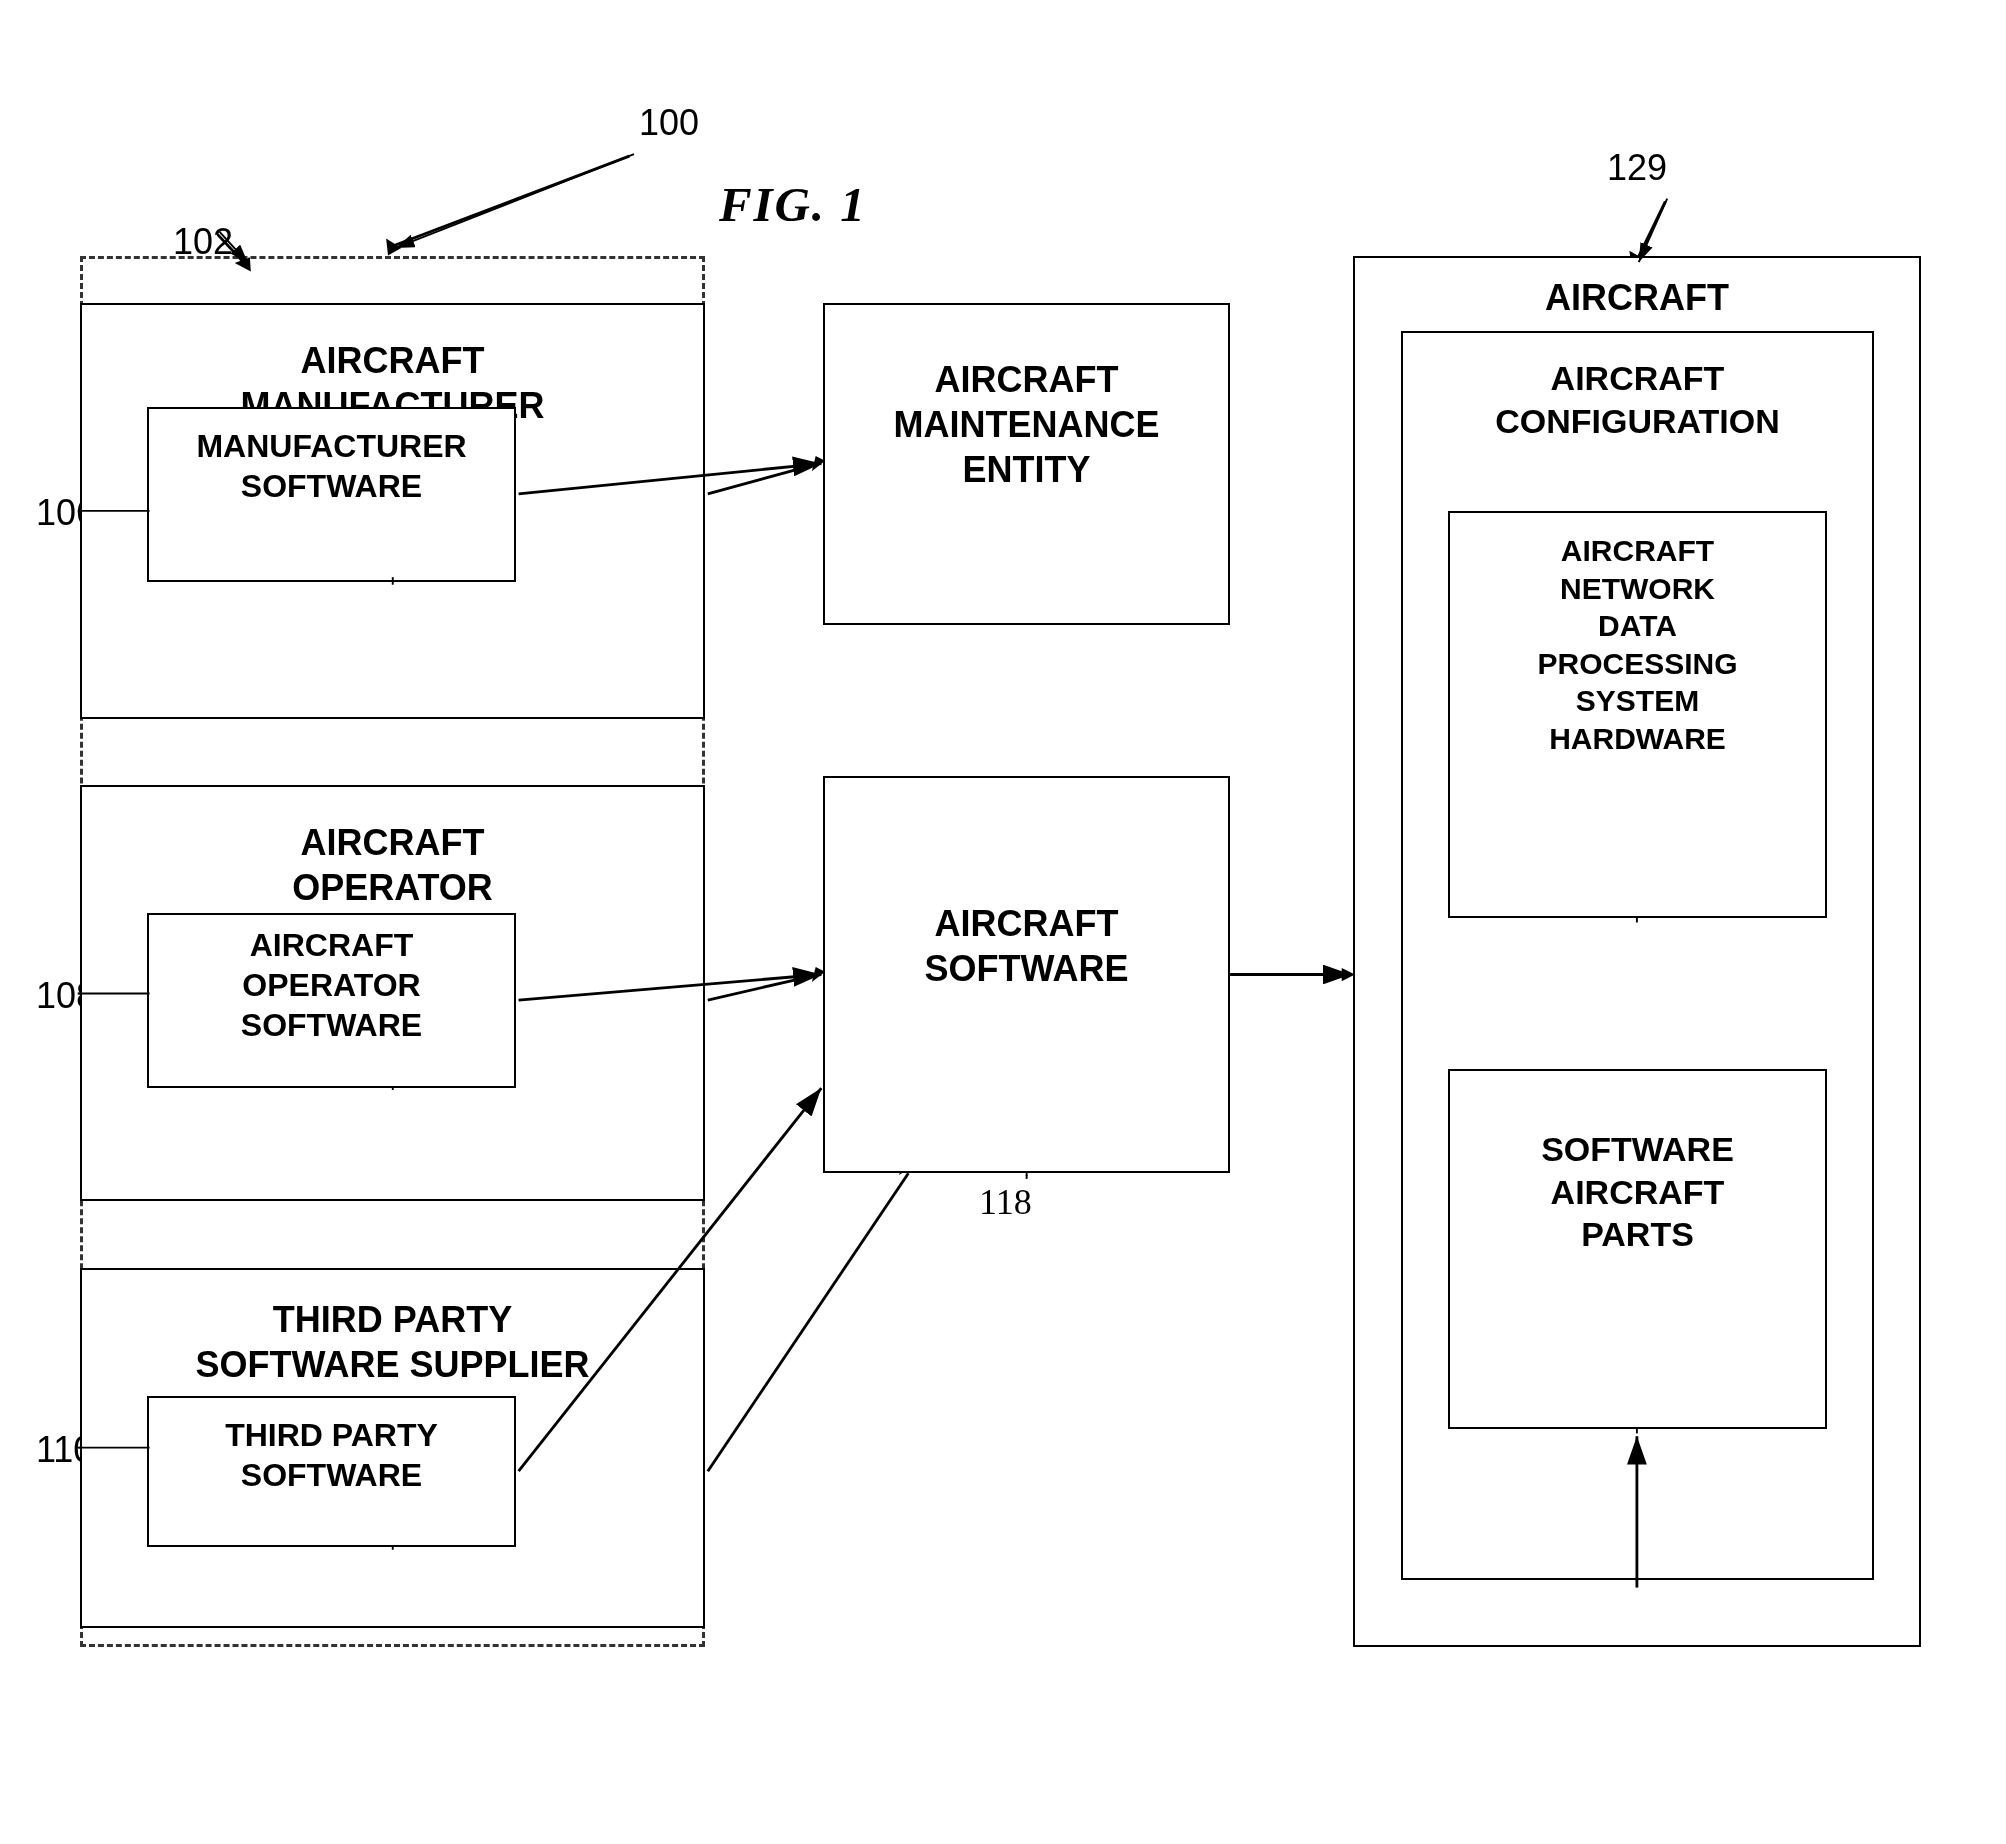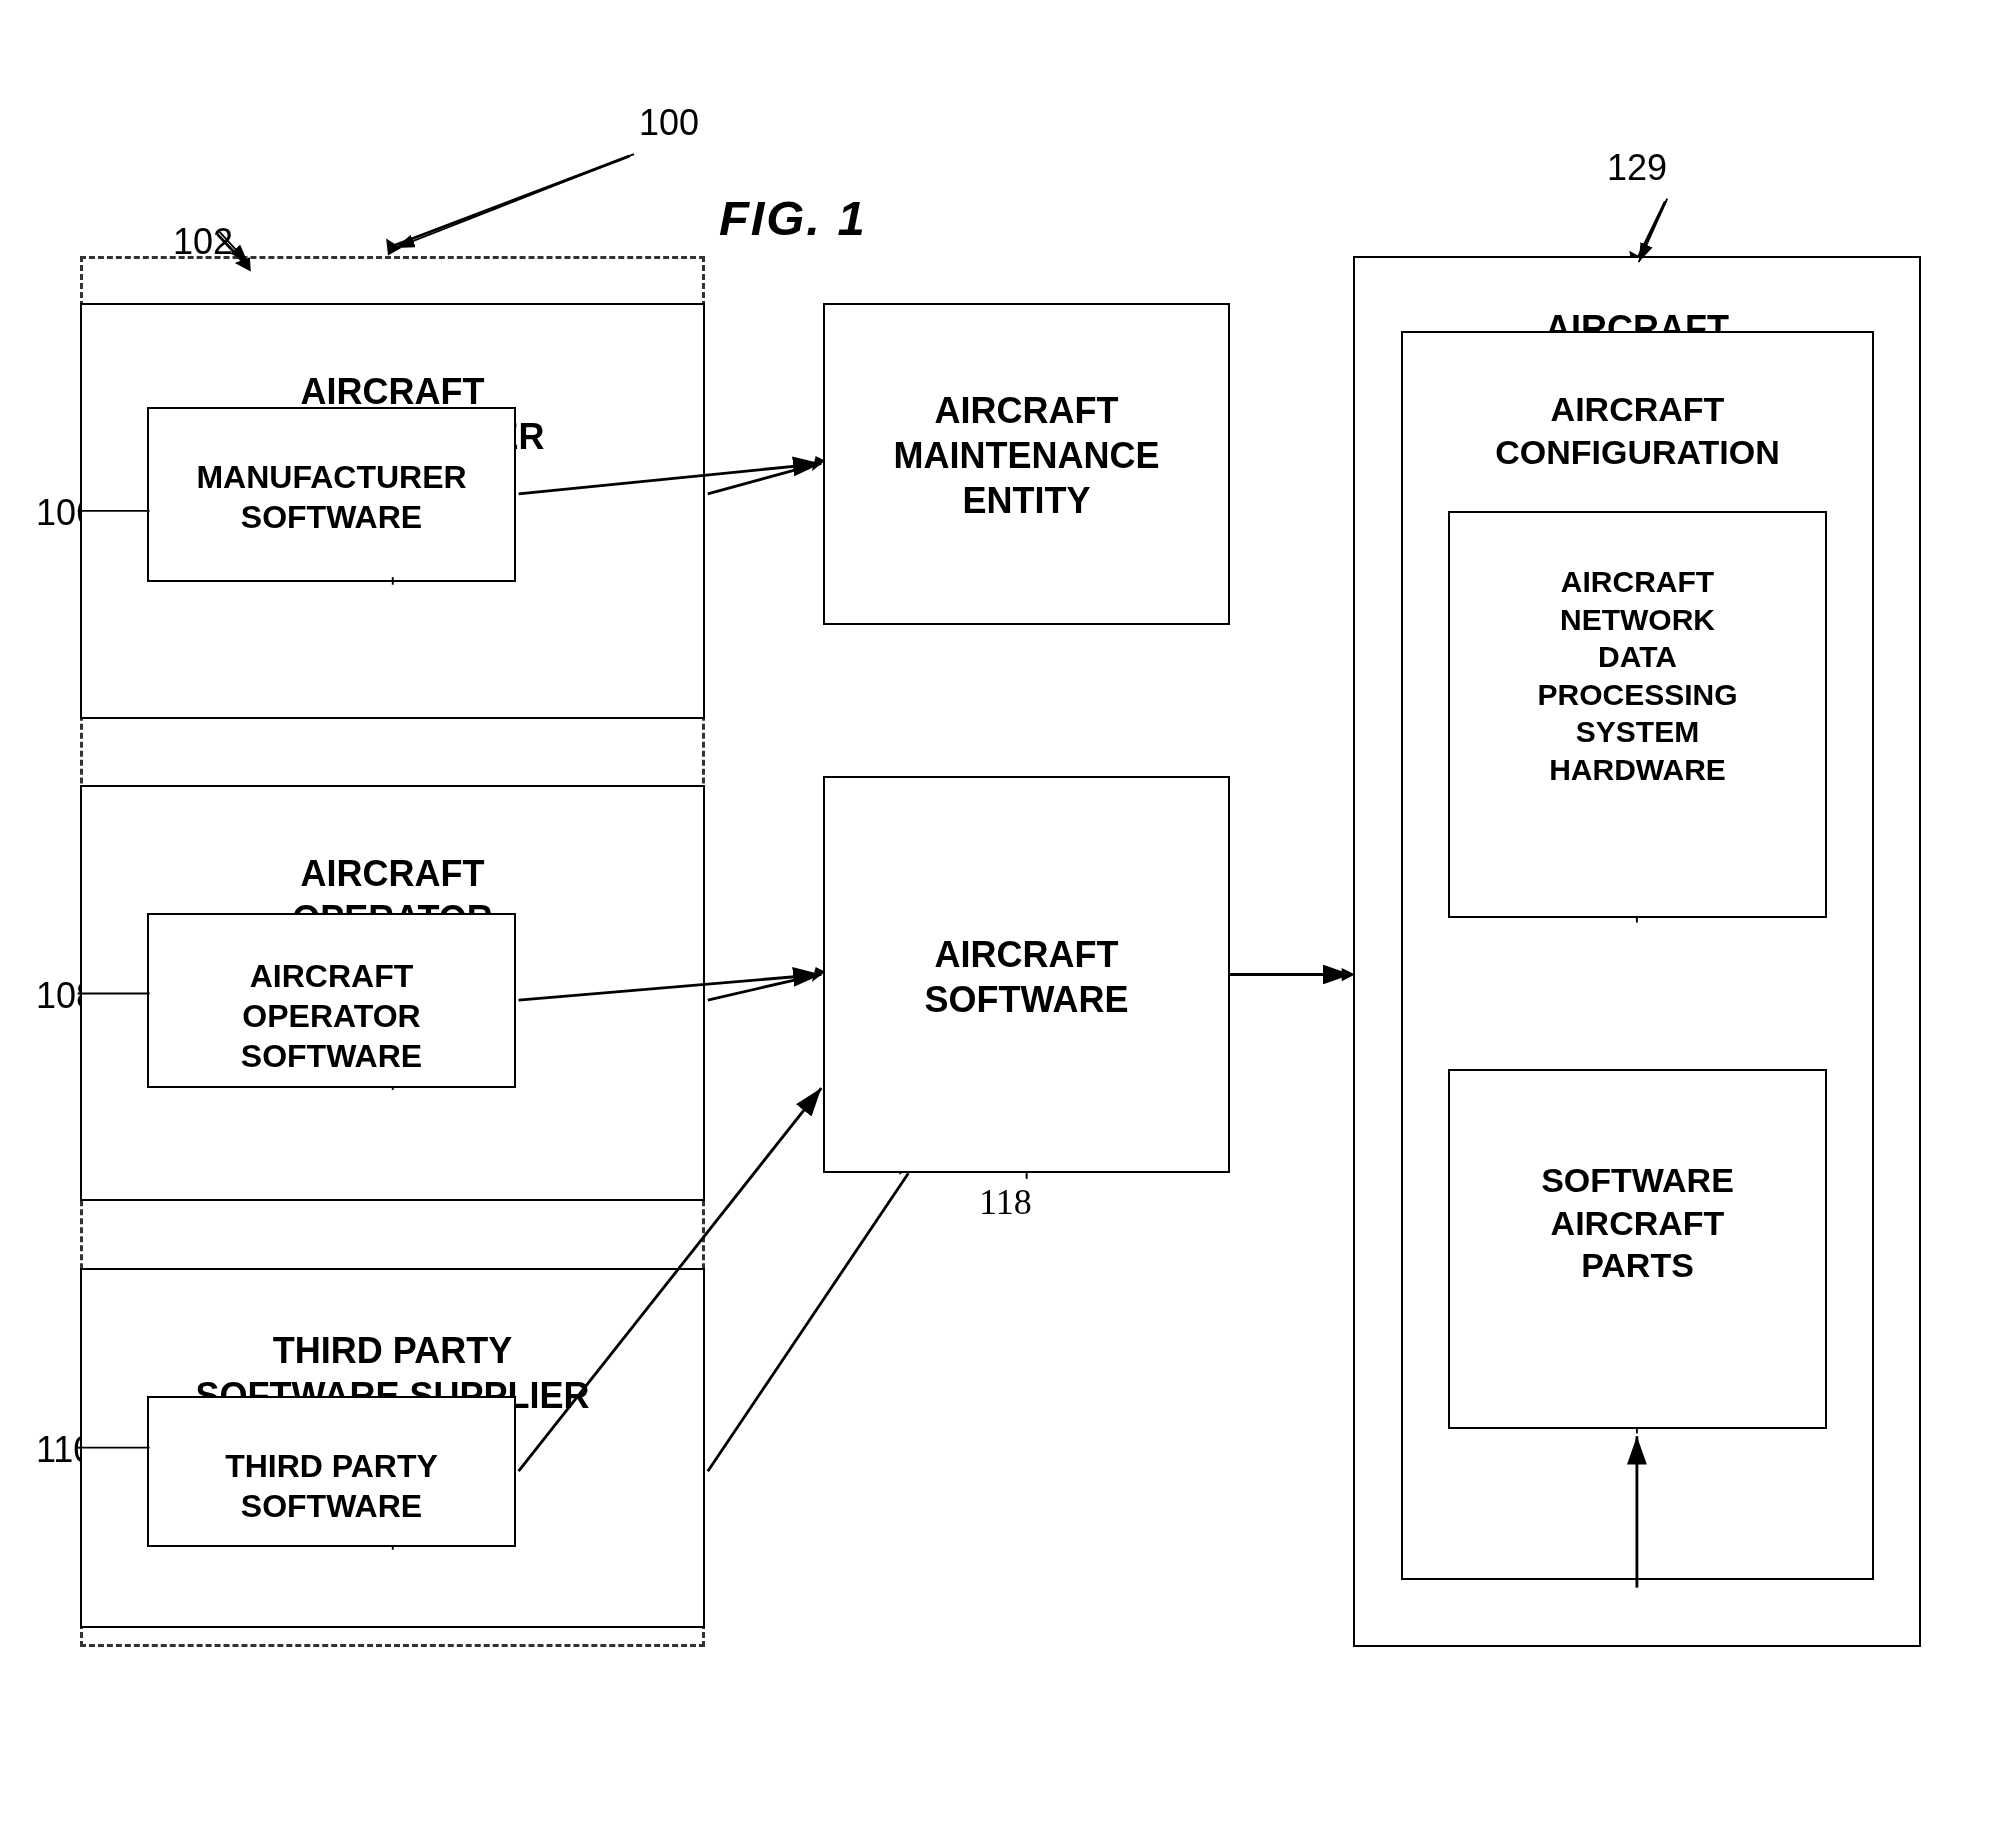--- a/index.html
+++ b/index.html
@@ -15,27 +15,28 @@
     .diagram-container {
       position: absolute;
       top: 0; left: 0;
       width: 2006px;
       height: 1844px;
     }
 
     
     .fig-title {
       position: absolute;
-      top: 190px;
+      top: 176px;
       left: 719px;
       font-size: 49px;
       font-weight: bold;
       font-style: italic;
       color: #000;
       letter-spacing: 1.9px;
+      font-family: Liberation Serif, serif;
     }
 
     
     .ref-num {
       position: absolute;
       font-size: 36px;
       font-weight: normal;
       color: #000;
     }
 
@@ -180,21 +181,20 @@
     }
 
     
     .box-label {
       position: absolute;
       text-align: center;
       font-size: 34px;
       font-weight: bold;
       color: #000;
       line-height: 1.25;
-      margin-top: 31px;
     }
 
     
     .arrows-svg {
       position: absolute;
       top: 0; left: 0;
       width: 2006px;
       height: 1844px;
       pointer-events: none;
     }

